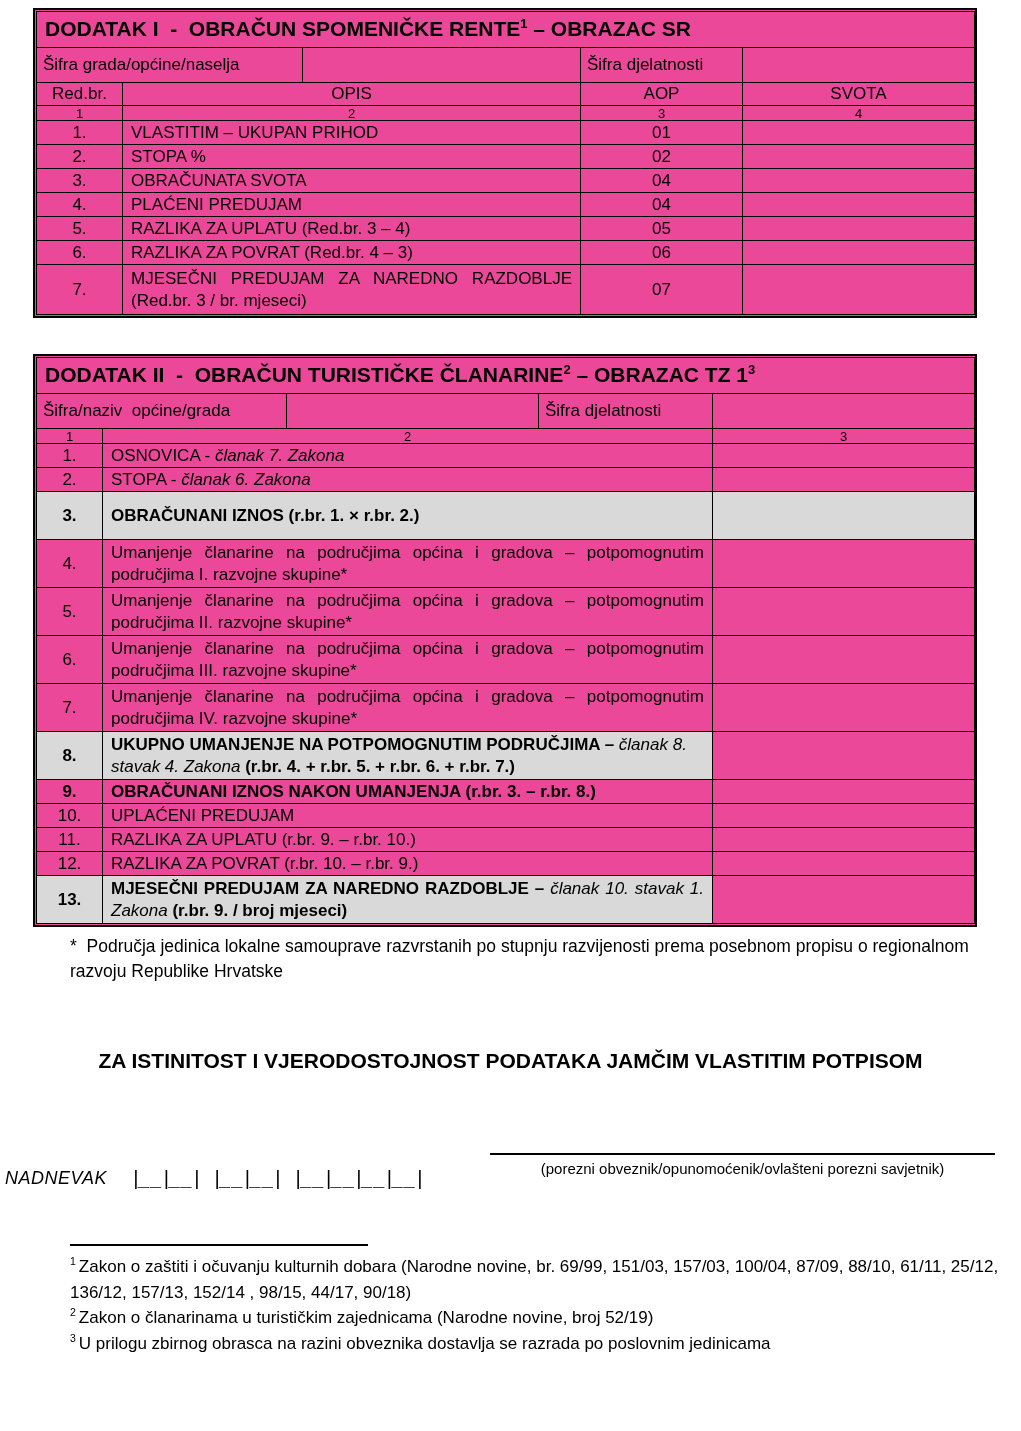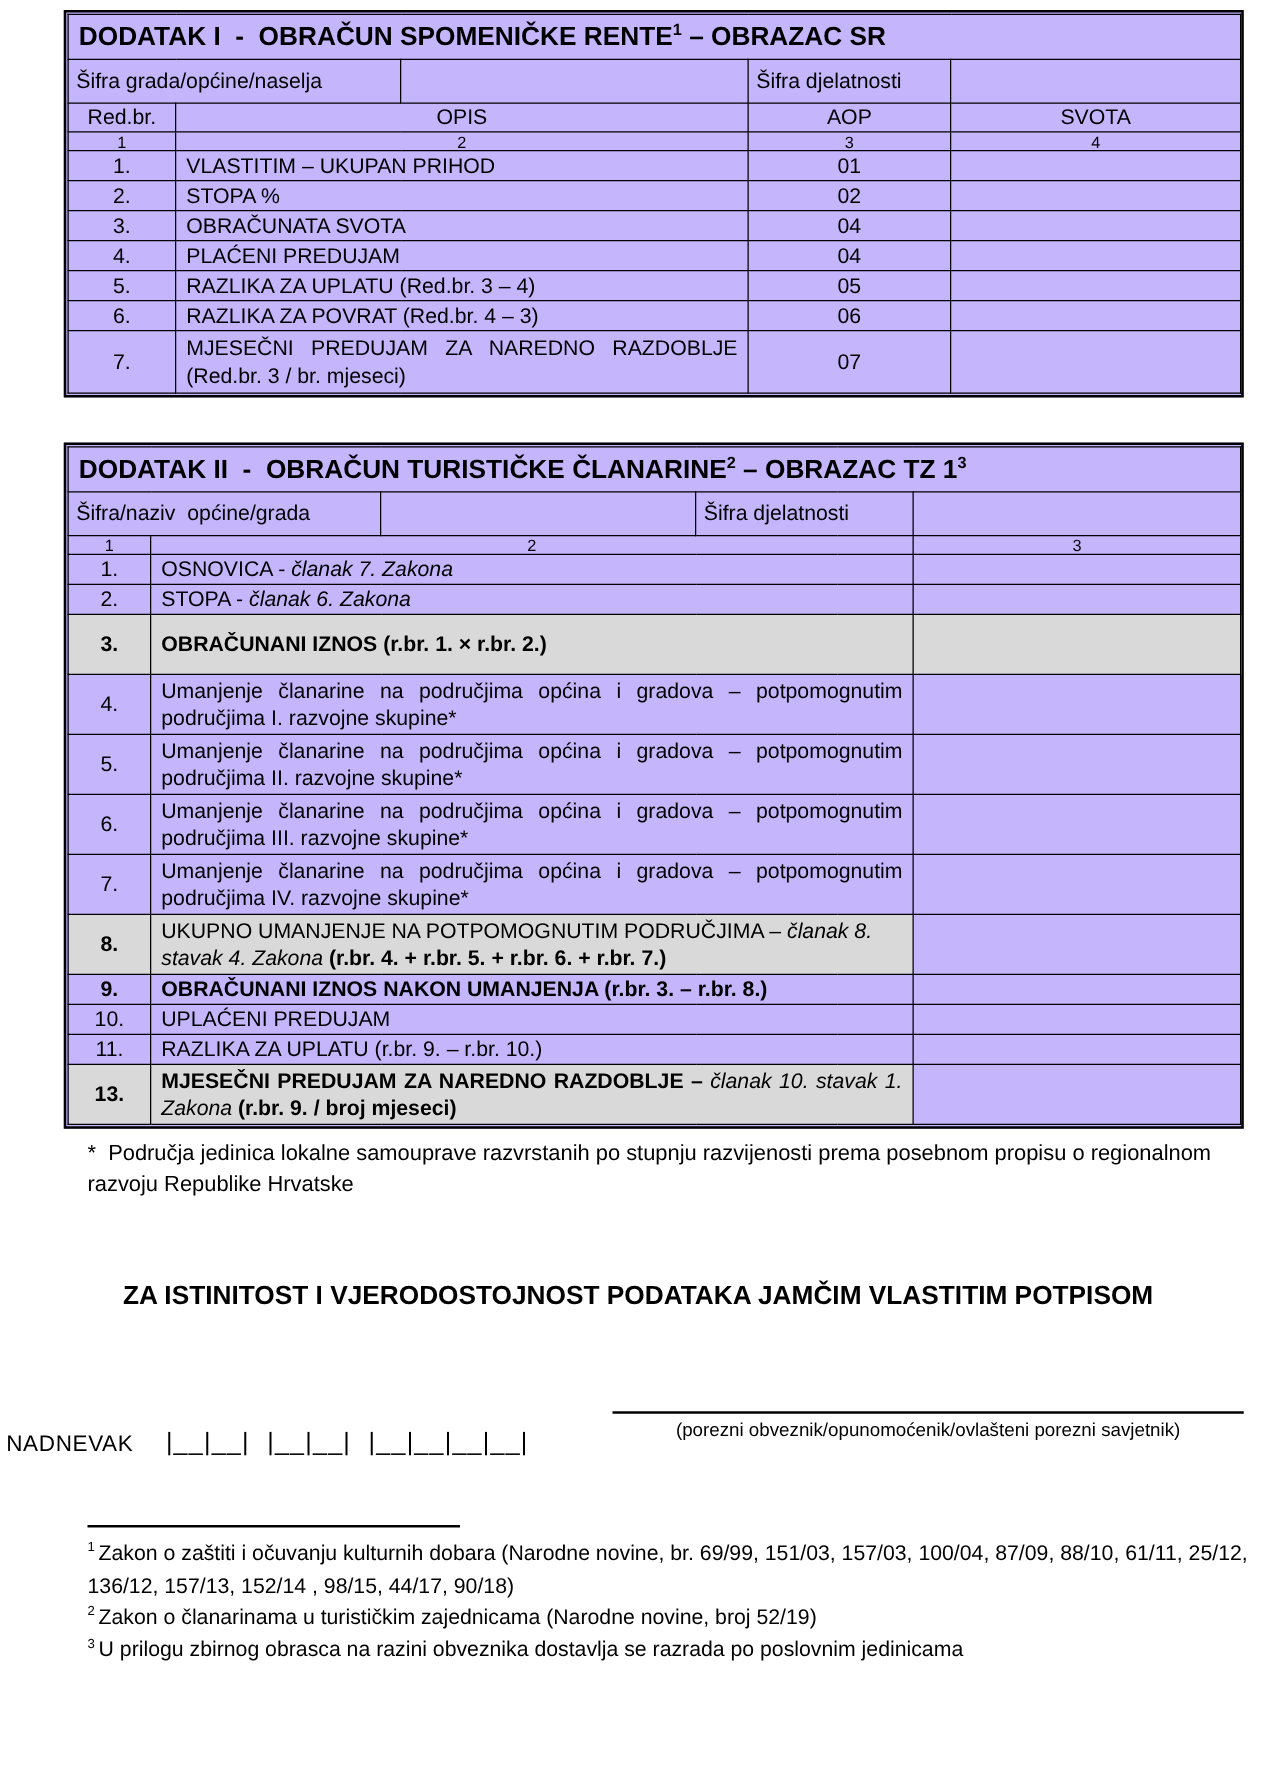--- a/index.html
+++ b/index.html
@@ -1,41 +1,41 @@
 <!DOCTYPE html>
 <html><head>
 <meta charset="utf-8">
 <style>
   html,body{margin:0;padding:0;}
   body{
     width:1021px;height:1431px;background:#ffffff;color:#000;
     font-family:"Liberation Sans", sans-serif;
     position:relative;overflow:hidden;
   }
-  .tbl-wrap{margin-left:51px;width:944px;border:2px solid #000;padding:1px;box-sizing:border-box;background:#c4b5fd;}
+  .tbl-wrap{margin-left:33px;width:944px;border:2px solid #000;padding:1px;box-sizing:border-box;background:#ec4899;}
   #t1-wrap{margin-top:8px;}
   #t2-wrap{margin-top:36px;}
   table{border-collapse:collapse;table-layout:fixed;width:100%;}
   td{border:1px solid #000;padding:0 6px;font-size:17px;line-height:1.28;vertical-align:middle;word-wrap:break-word;box-sizing:border-box;}
   sup{font-size:62%;}
   tr.hT{height:36px;} tr.hC{height:35px;} tr.hH{height:23px;} tr.hN{height:15px;}
   tr.h24{height:24px;} tr.h48{height:48px;} tr.h50{height:50px;}
   td.title-cell{font-weight:bold;font-size:21px;white-space:pre-wrap;padding-left:8px;}
   tr.hC td{white-space:pre-wrap;}
   td.c{text-align:center;}
   tr.hN td{font-size:13px;padding:0;text-align:center;line-height:1;}
   tr.head2 td{font-weight:bold;background:#d9d9d9;}
   .gray{background:#d9d9d9;}
   td.b, .b{font-weight:bold;}
   td.opis{padding-left:8px;padding-right:8px;}
   td.j{text-align:justify;text-align-last:left;}
   .star-note{margin:7px 0 0 70px;width:940px;font-size:17.5px;line-height:1.4;white-space:pre-wrap;}
   .declaration{margin-top:66px;width:1021px;text-align:center;font-weight:bold;font-size:21px;}
   .sign-row{margin-top:80px;display:flex;align-items:flex-start;}
-  .date-part{margin-left:5px;margin-top:14px;display:flex;align-items:flex-end;font-size:18px;}
+  .date-part{margin-left:5px;margin-top:14px;display:flex;align-items:center;font-size:18px;font-style:italic;}
   .date-label{margin-right:26px;letter-spacing:0.5px;}
   .date-box{margin-right:14px;font-size:20px;letter-spacing:1px;white-space:pre;}
   .sig-part{margin-left:auto;margin-right:26px;width:505px;text-align:center;}
   .sig-line{border-top:2px solid #000;height:0;}
   .sig-caption{font-size:15px;margin-top:5px;}
   .footnote-rule{margin:54px 0 8px 70px;width:298px;border-top:2px solid #000;height:0;}
   .footnotes{margin-left:70px;width:940px;font-size:17px;line-height:1.5;}
   .footnotes sup{margin-right:3px;}
 </style>
 </head>
@@ -174,36 +174,41 @@
       <td class="opis j" colspan="5"><span>Umanjenje članarine na područjima općina i gradova – potpomognutim područjima III. razvojne skupine*</span></td>
       <td></td>
     </tr>
     <tr class="h48">
       <td class="c">7.</td>
       <td class="opis j" colspan="5"><span>Umanjenje članarine na područjima općina i gradova – potpomognutim područjima IV. razvojne skupine*</span></td>
       <td></td>
     </tr>
     <tr class="h48">
       <td class="c b gray">8.</td>
-      <td class="opis gray" colspan="5"><span style="font-weight: normal;">UKUPNO UMANJENJE NA POTPOMOGNUTIM PODRUČJIMA – </span><span style="font-style: italic;">članak 8. stavak 4. Zakona </span><span style="font-weight: bold;">(r.br. 4. + r.br. 5. + r.br. 6. + r.br. 7.)</span></td>
+      <td class="opis gray" colspan="5"><span style="font-weight: bold;">UKUPNO UMANJENJE NA POTPOMOGNUTIM PODRUČJIMA – </span><span style="font-style: italic;">članak 8. stavak 4. Zakona </span><span style="font-weight: bold;">(r.br. 4. + r.br. 5. + r.br. 6. + r.br. 7.)</span></td>
       <td></td>
     </tr>
     <tr class="h24">
       <td class="c b">9.</td>
       <td class="opis" colspan="5"><span style="font-weight: bold;">OBRAČUNANI IZNOS NAKON UMANJENJA (r.br. 3. – r.br. 8.)</span></td>
       <td></td>
     </tr>
     <tr class="h24">
       <td class="c">10.</td>
       <td class="opis" colspan="5"><span>UPLAĆENI PREDUJAM</span></td>
       <td></td>
     </tr>
     <tr class="h24">
       <td class="c">11.</td>
       <td class="opis" colspan="5"><span>RAZLIKA ZA UPLATU (r.br. 9. – r.br. 10.)</span></td>
+      <td></td>
+    </tr>
+    <tr class="h24">
+      <td class="c">12.</td>
+      <td class="opis" colspan="5"><span>RAZLIKA ZA POVRAT (r.br. 10. – r.br. 9.)</span></td>
       <td></td>
     </tr>
     <tr class="h48">
       <td class="c b gray">13.</td>
       <td class="opis j gray" colspan="5"><span style="font-weight: bold;">MJESEČNI PREDUJAM ZA NAREDNO RAZDOBLJE – </span><span style="font-style: italic;">članak 10. stavak 1. Zakona </span><span style="font-weight: bold;">(r.br. 9. / broj mjeseci)</span></td>
       <td></td>
     </tr>
   </tbody>
     </table>
 </div>

